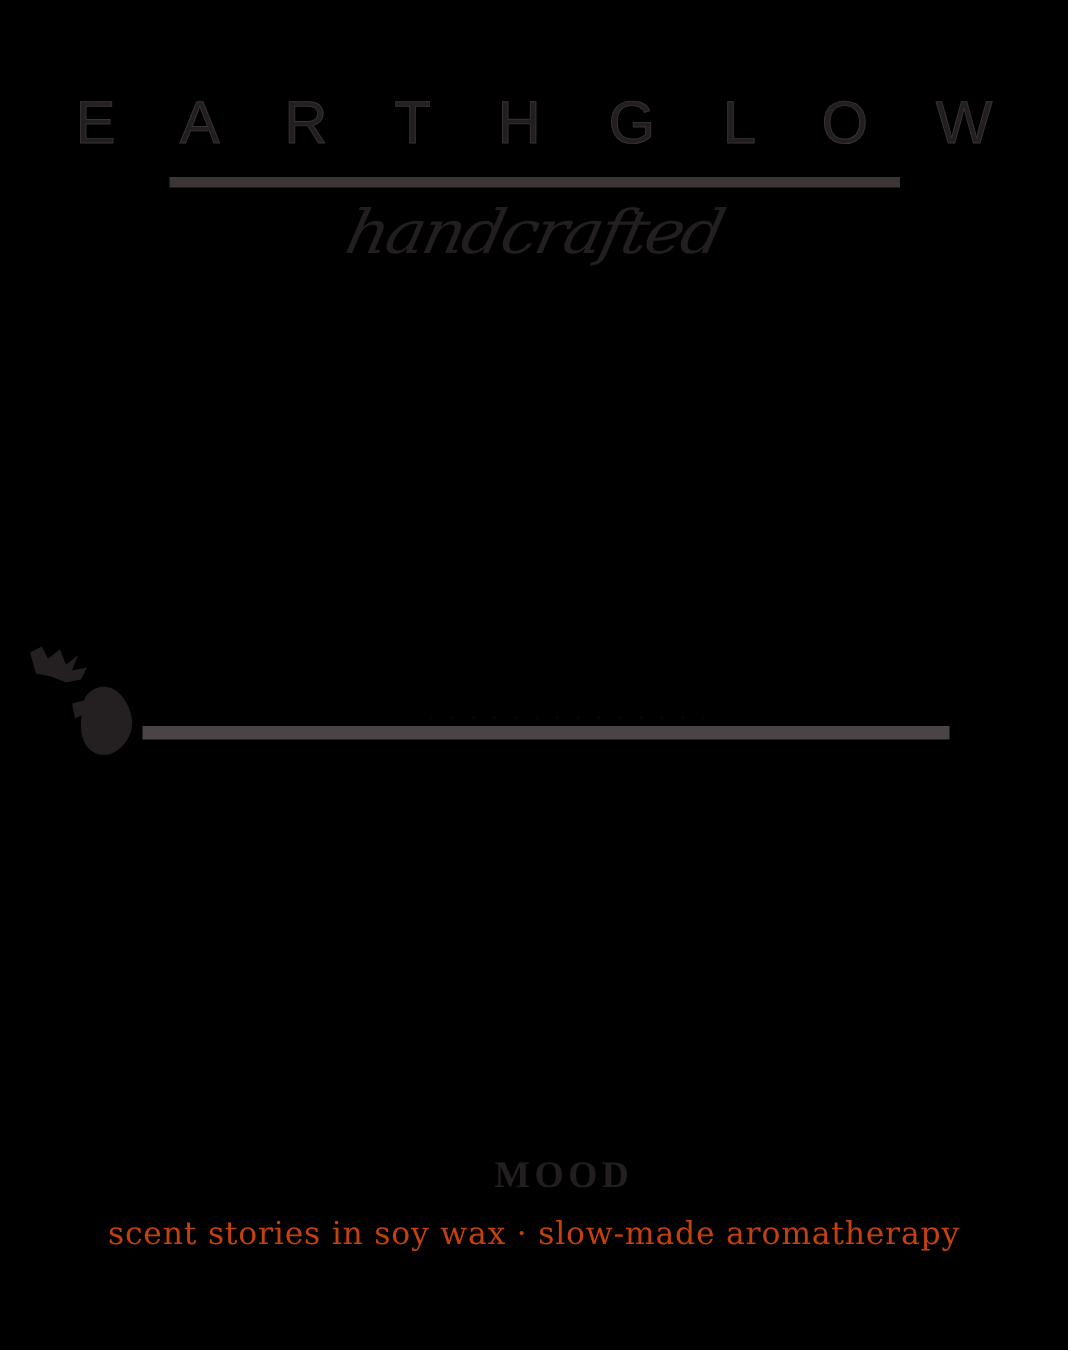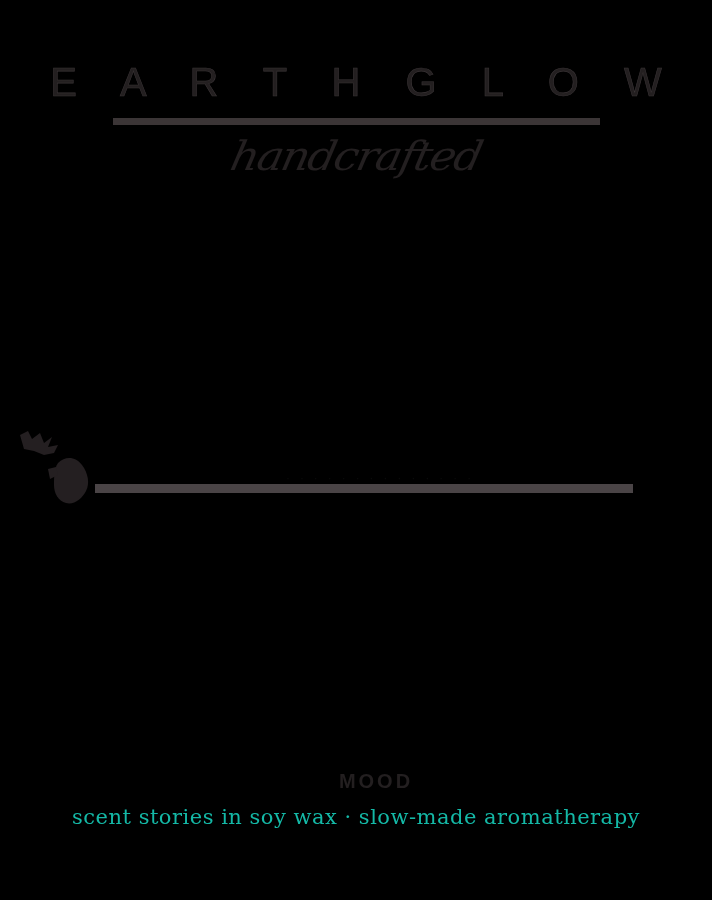--- a/index.html
+++ b/index.html
@@ -105,37 +105,37 @@
   
   .footer-block {
     position: absolute;
     left: 0;
     top: 770px;
     width: 712px;
     text-align: center;
   }
 
   .footer-headline {
-    font-family: Liberation Sans, sans-serif;
+    font-family: Liberation Serif, serif;
     font-weight: bold;
-    font-size: 20px;
+    font-size: 25px;
     letter-spacing: 3px;
     color: #231f20;
     display: flex;
     justify-content: center;
     gap: 60px;
     padding-left: 40px;
   }
 
   .footer-tagline {
     margin-top: 12px;
     font-family: "DejaVu Serif", serif;
     font-size: 21px;
     letter-spacing: 0.5px;
-    color: #14b8a6;
+    color: #c2410c;
     white-space: nowrap;
   }
 </style>
 </head>
 <body>
 
 <div class="poster">
 
   <div class="brand-block">
     <div class="brand-name">E A R T H G L O W</div>

